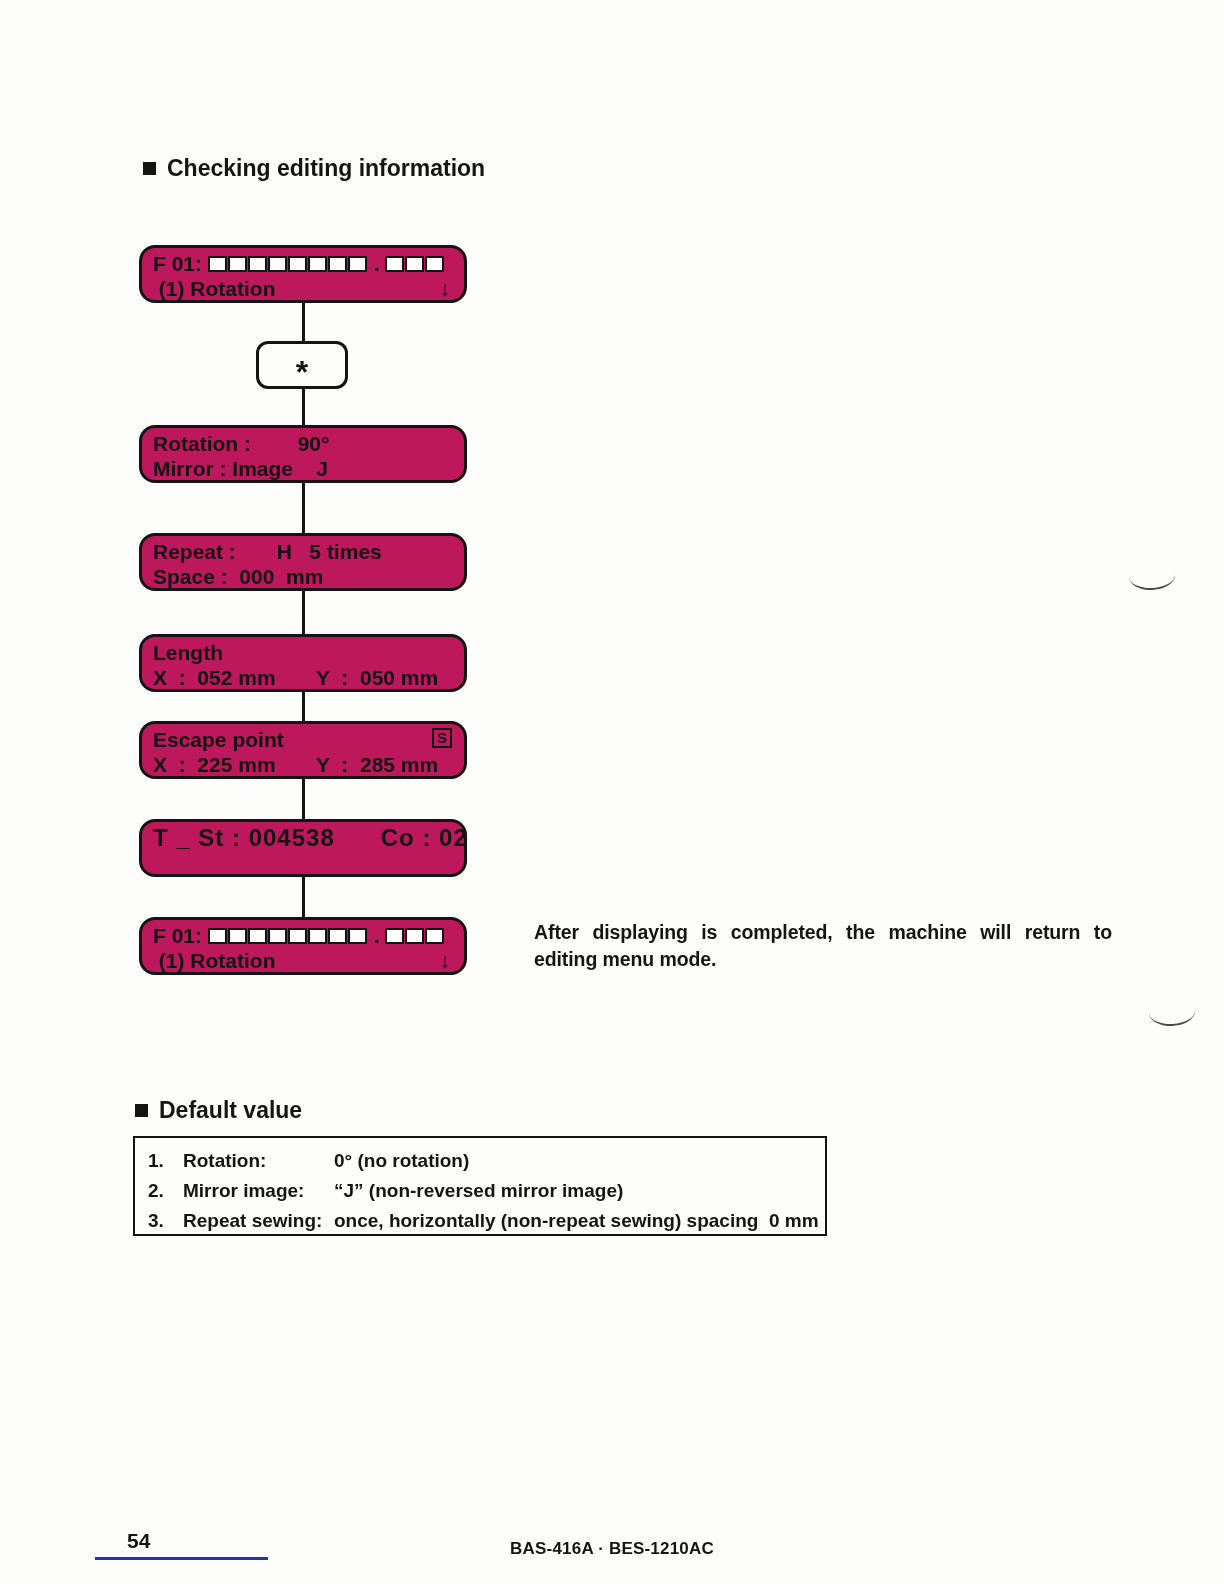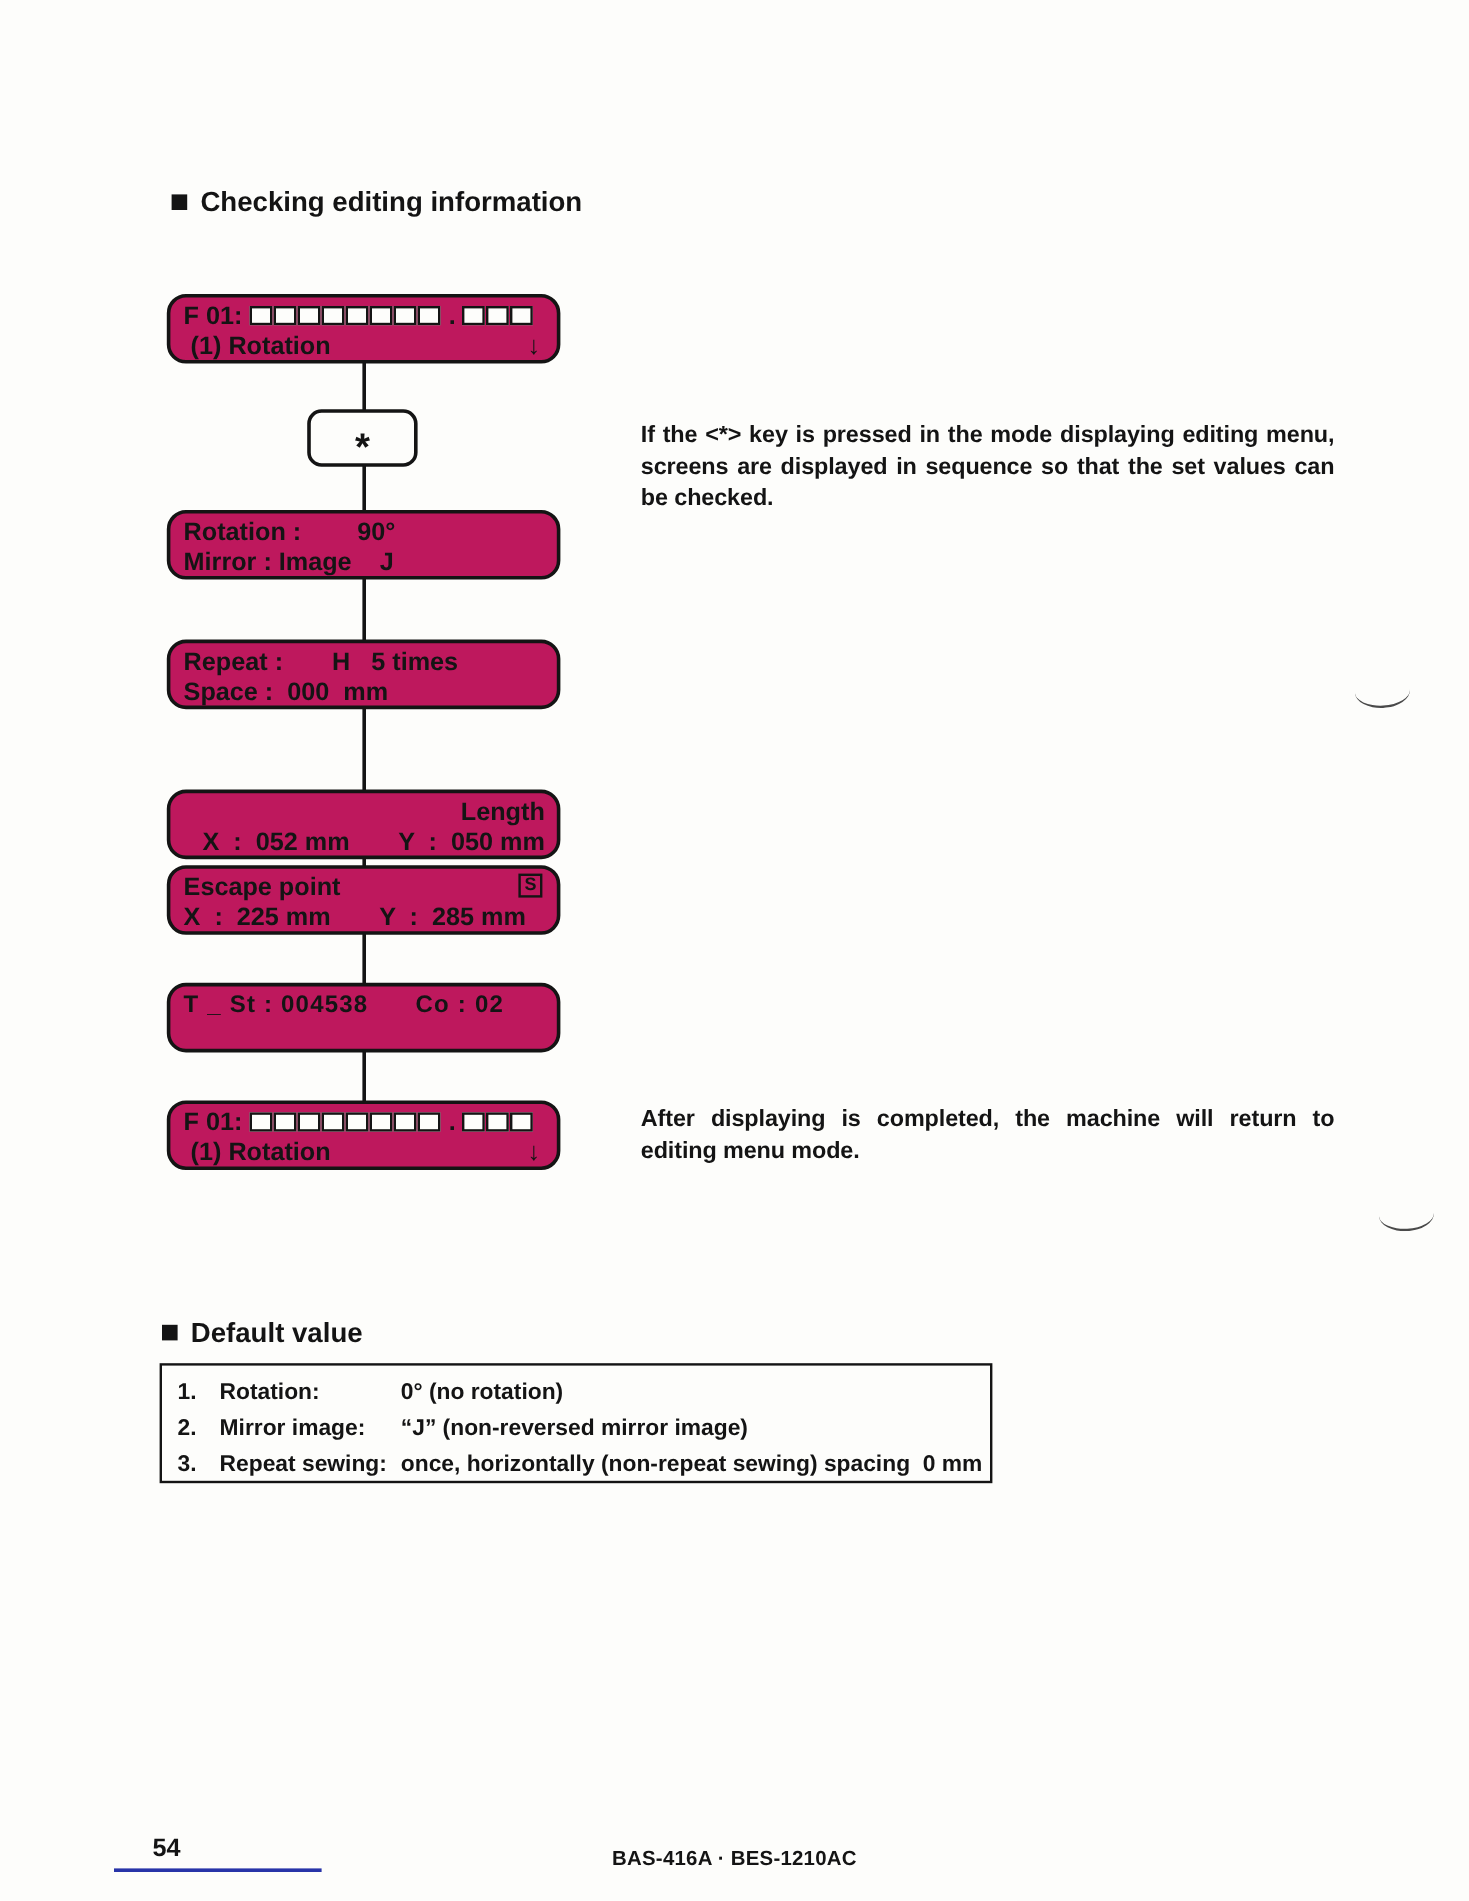--- a/index.html
+++ b/index.html
@@ -14,21 +14,21 @@
   .h1-default{left:135px;top:1097px;}
   
   .connector{position:absolute;left:302px;top:272px;width:3px;height:672px;background:#141414;z-index:0;}
   
   .lcd{
     position:absolute;left:139px;width:328px;height:58px;background:#be185d;
     border:3px solid #141414;border-radius:16px;box-sizing:border-box;
     padding:3px 10px 0 11px;font-weight:700;font-size:21px;z-index:1;
   }
   .lcd .ln{position:relative;white-space:pre;line-height:25px;height:25px;}
-  .lcd .ls{letter-spacing:1px;font-size:20px;}
+  .lcd .ls{letter-spacing:1px;font-size:24px;}
   .sq{display:inline-block;width:15px;height:12px;border:2.5px solid #141414;margin:0 0.5px;vertical-align:-1px;background:#fdfdfb;}
   .dot{display:inline-block;margin:0 5px 0 7px;}
   .pfx{display:inline-block;margin-right:5px;}
   .arrow{position:absolute;right:4px;top:0;font-size:21px;}
   .badge{
     position:absolute;right:2px;top:1px;border:2.5px solid #141414;
     font-size:15px;line-height:16px;padding:0 3px;font-weight:700;letter-spacing:0;
   }
   
   .key{
@@ -76,42 +76,41 @@
         <div class="ln"><span> (1) Rotation</span><span class="arrow">↓</span></div>
       </div>
       <div class="lcd" style="top: 425px;">
         <div class="ln">Rotation :        90°</div>
         <div class="ln">Mirror : Image    J</div>
       </div>
       <div class="lcd" style="top: 533px;">
         <div class="ln">Repeat :       H   5 times</div>
         <div class="ln">Space :  000  mm</div>
       </div>
-      <div class="lcd" style="top: 658px; text-align: right;">
+      <div class="lcd" style="top: 634px;">
         <div class="ln">Length</div>
         <div class="ln">X  :  052 mm       Y  :  050 mm</div>
       </div>
       <div class="lcd" style="top: 721px;">
         <div class="ln">Escape point<span class="badge">S</span></div>
         <div class="ln">X  :  225 mm       Y  :  285 mm</div>
       </div>
       <div class="lcd" style="top: 819px;">
         <div class="ln ls">T _ St : 004538      Co : 02</div>
         <div class="ln ls">&nbsp;</div>
       </div>
       <div class="lcd" style="top: 917px;">
         <div class="ln"><span class="pfx">F 01:</span><span class="sq"></span><span class="sq"></span><span class="sq"></span><span class="sq"></span><span class="sq"></span><span class="sq"></span><span class="sq"></span><span class="sq"></span><span class="dot">.</span><span class="sq"></span><span class="sq"></span><span class="sq"></span></div>
         <div class="ln"><span> (1) Rotation</span><span class="arrow">↓</span></div>
       </div>
       <div class="key">
         <span class="glyph">*</span>
       </div>
     </div>
 
-  <div class="note note-asterisk">If the &lt;*&gt; key is pressed in the mode displaying editing menu, screens are displayed in sequence so that the set values can be checked.</div>
   <div class="note note-return">After displaying is completed, the machine will return to editing menu mode.</div>
 
   <div class="h1 h1-default">
     <span class="bullet"></span>
     <span>Default value</span>
   </div>
 
   <div class="defbox" id="defbox">
       <div class="defrow">
         <span>1.</span>

